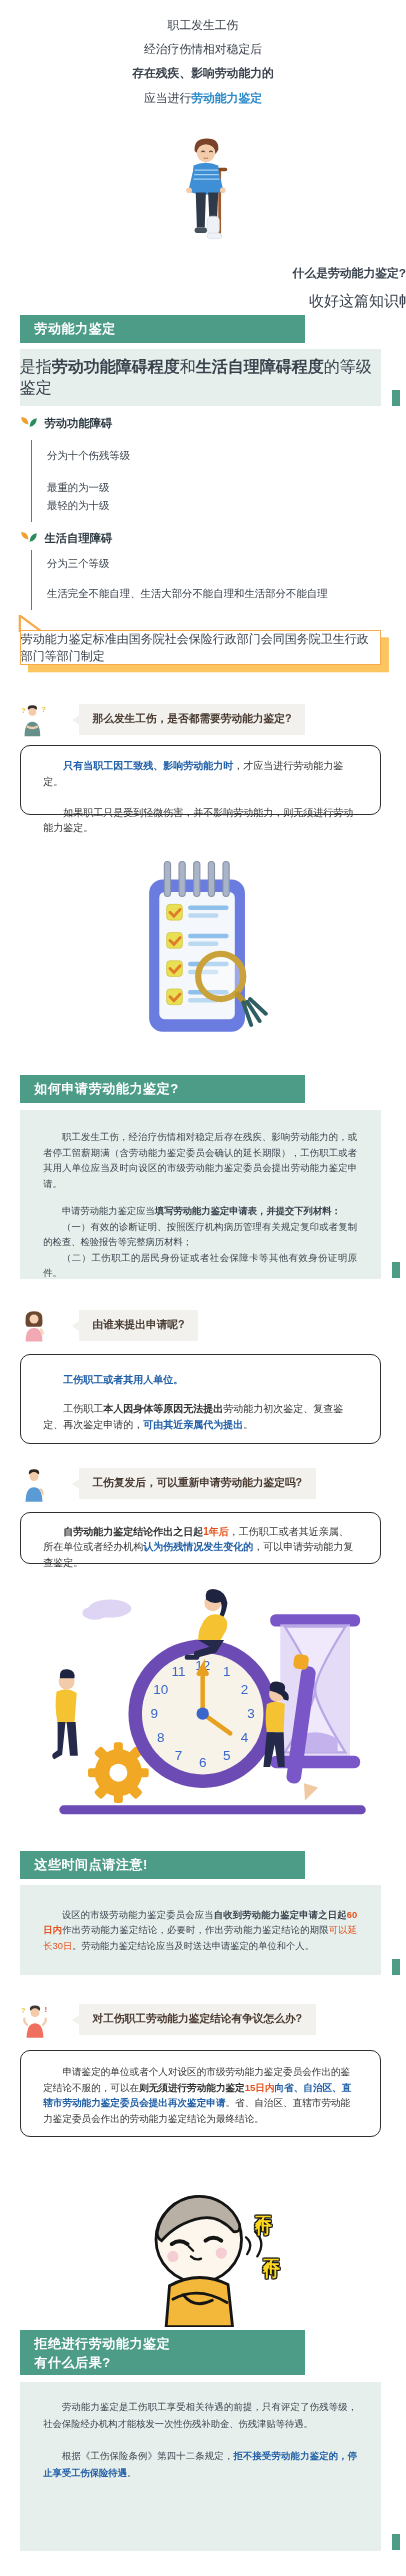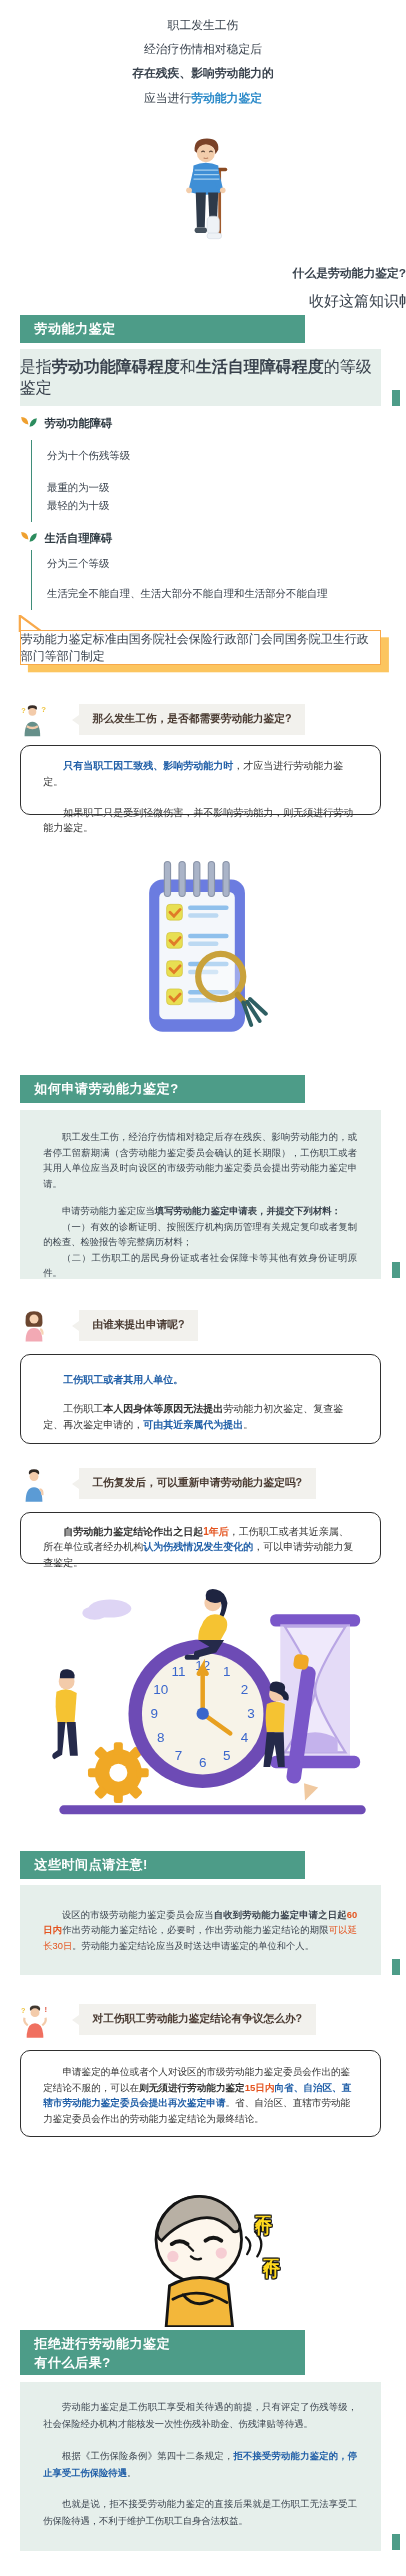--- a/index.html
+++ b/index.html
@@ -317,18 +317,17 @@
   <div class="no-col" style="left:252px;top:2202px;">不行</div>
   <div class="no-col" style="left:260px;top:2245px;">不行</div>
 
   <div class="abs banner" style="top:2330px;height:45px;line-height:19px;">
     <span>拒绝进行劳动能力鉴定</span>
     <span>有什么后果?</span>
   </div>
   <div class="abs gbox" style="top:2382px;height:169px;padding:17px 23.6px;">
     <p class="para" style="line-height:17px;">劳动能力鉴定是工伤职工享受相关待遇的前提，只有评定了伤残等级，社会保险经办机构才能核发一次性伤残补助金、伤残津贴等待遇。</p>
     <p class="para" style="margin-top:14.6px;line-height:17px;"><span>根据《工伤保险条例》第四十二条规定，</span><span class="blue">拒不接受劳动能力鉴定的，停止享受工伤保险待遇</span><span>。</span></p>
-    <p class="para" style="margin-top:14.6px;line-height:17px;">也就是说，拒不接受劳动能力鉴定的直接后果就是工伤职工无法享受工伤保险待遇，不利于维护工伤职工自身合法权益。</p>
   </div>
   <div class="abs tab" style="top:2534px;"></div>
 
 </div>
 
 
 </body></html>

